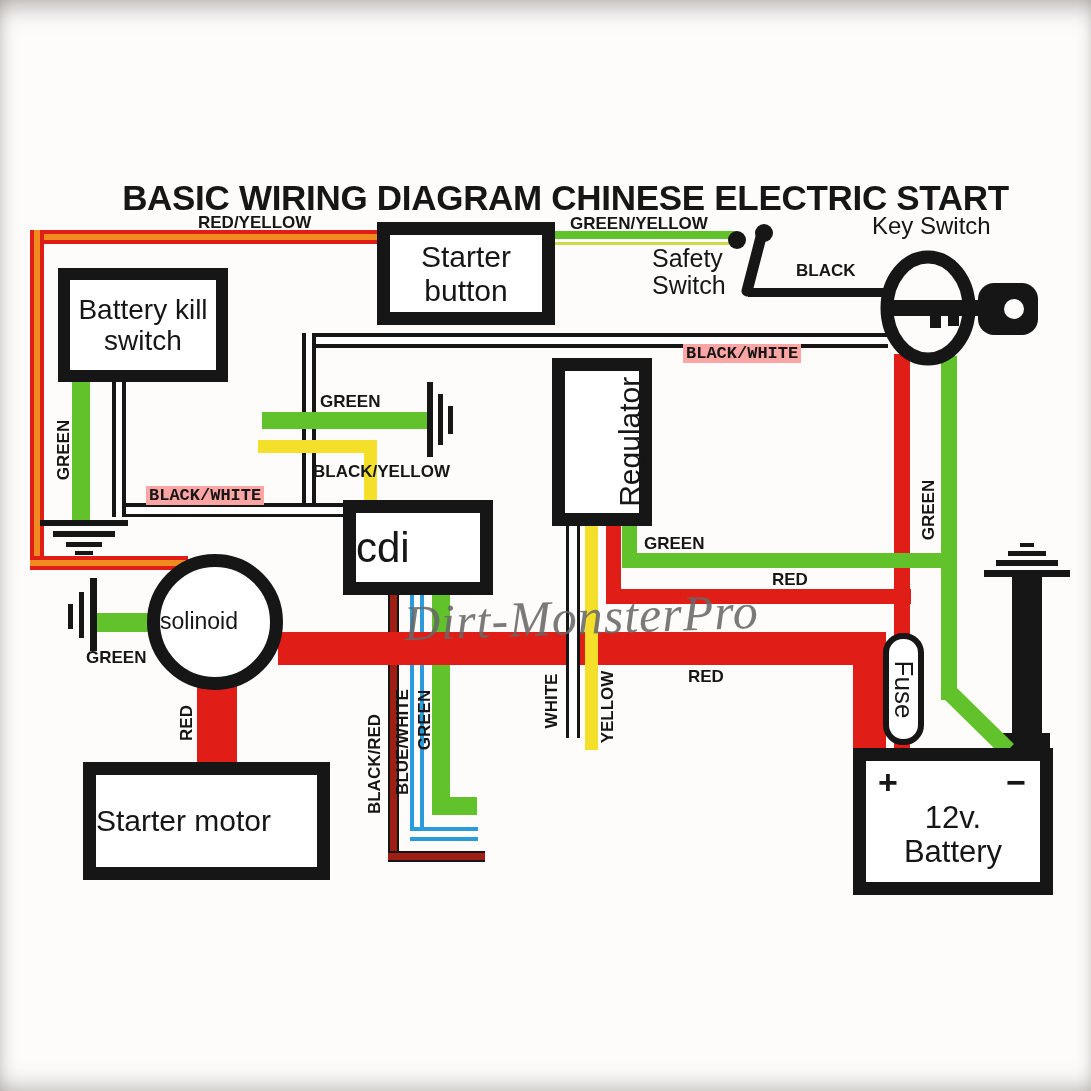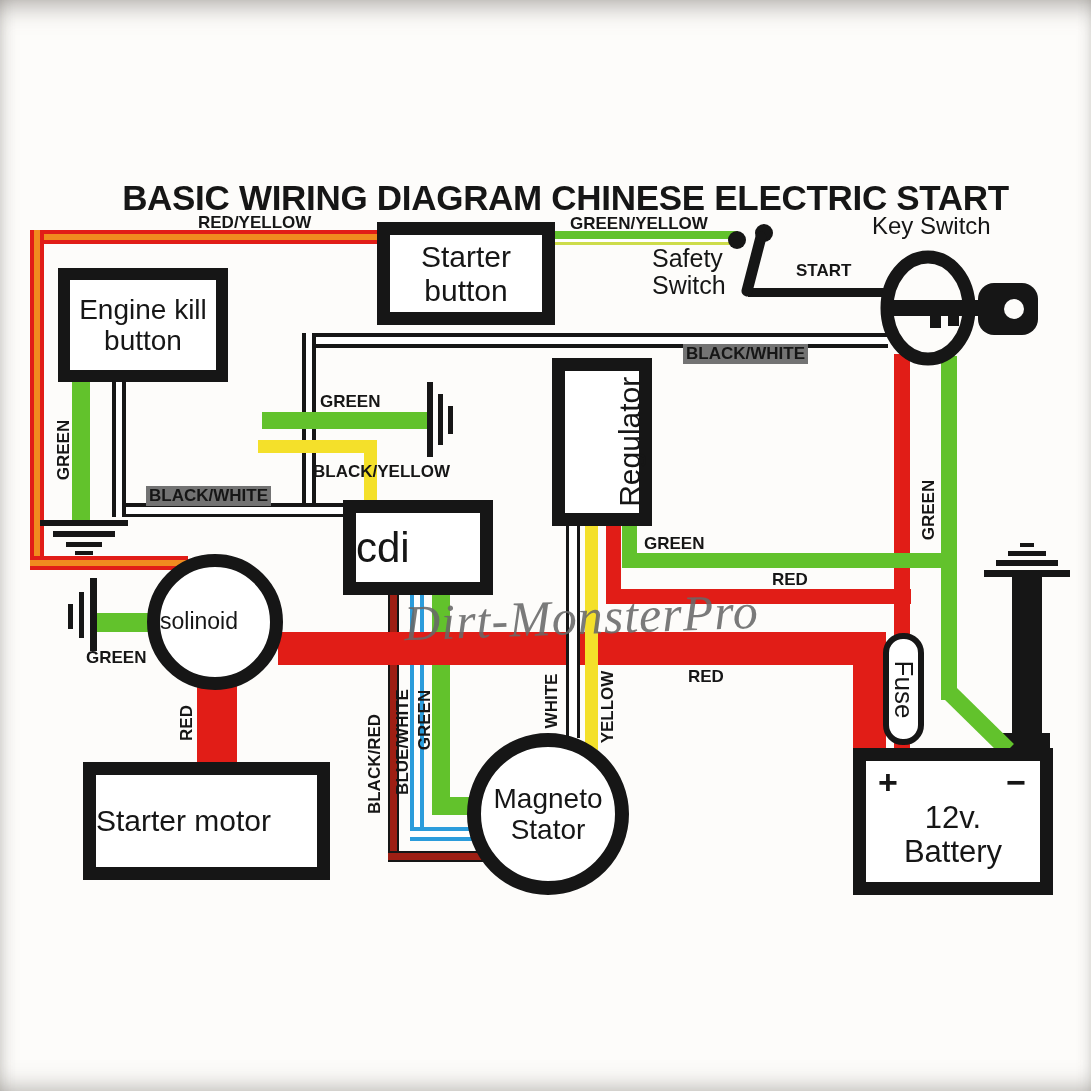--- a/index.html
+++ b/index.html
@@ -29,21 +29,21 @@
   .blu-h{background:linear-gradient(to bottom,var(--wire-blue,#2b9cdb) 0 4px,#ffffff 4px 10px,var(--wire-blue,#2b9cdb) 10px 14px);}
   .dr-v{background:linear-gradient(to right,var(--ink,#161616) 0 2px,var(--wire-darkred,#9e1f14) 2px 9px,var(--ink,#161616) 9px 11px);}
   .dr-h{background:linear-gradient(to bottom,var(--ink,#161616) 0 2px,var(--wire-darkred,#9e1f14) 2px 9px,var(--ink,#161616) 9px 11px);}
   
   .box{position:absolute;background:#fff;border:13px solid var(--ink,#161616);
        display:flex;align-items:center;justify-content:flex-start;text-align:center;
        font-size:30px;line-height:1.12;z-index:20;}
   .circle{border-radius:50%;}
   
   .lbl{position:absolute;font-weight:700;font-size:17px;white-space:nowrap;z-index:25;}
-  .lbl.bg{background:#737373;padding:0 3px;}
+  .lbl.bg{background:#fca5a5;padding:0 3px;font-family:Liberation Mono, monospace;}
   .rot{transform:rotate(-90deg);text-align:center;}
   .watermark{position:absolute;left:404px;top:588px;z-index:55;white-space:nowrap;
      font-family:"Liberation Serif",serif;font-style:italic;font-size:50px;
      color:rgba(104,104,104,.88);transform:rotate(-2deg);letter-spacing:1px;}
   .gbar{position:absolute;background:var(--ink,#161616);}
   svg.overlay{position:absolute;left:0;top:0;z-index:18;}
   .fuse{position:absolute;left:883px;top:633px;width:41px;height:112px;z-index:26;
         background:#fff;border:6px solid var(--ink,#161616);border-radius:20px;
         display:flex;align-items:center;justify-content:center;box-sizing:border-box;}
   .fuse span{transform:rotate(90deg);font-size:26px;white-space:nowrap;}
@@ -140,55 +140,52 @@
     <div class="gbar" style="left:1020px;top:543px;width:14px;height:4px;"></div>
     <div class="gbar" style="left:1008px;top:551px;width:38px;height:5px;"></div>
     <div class="gbar" style="left:996px;top:560px;width:62px;height:6px;"></div>
     <div class="gbar" style="left:984px;top:570px;width:86px;height:7px;"></div>
   </div>
 
   <div class="box" style="left:377px;top:222px;width:152px;height:77px;">
     <span>Starter button</span>
   </div>
   <div class="box" style="left:58px;top:268px;width:146px;height:90px;border-width:12px;font-size:28px;">
-    <span>Engine kill button</span>
+    <span>Battery kill switch</span>
   </div>
   <div class="box" style="left:552px;top:358px;width:74px;height:142px;">
     <span class="rot" style="white-space:nowrap;font-size:30px;">Regulator</span>
   </div>
   <div class="box" style="left:83px;top:762px;width:221px;height:92px;">
     <span>Starter motor</span>
   </div>
   <div class="box" style="left:343px;top:500px;width:124px;height:69px;font-size:42px;">
     <span>cdi</span>
   </div>
   <div class="box circle" style="left:147px;top:554px;width:110px;height:110px;font-size:23px;">
     <span>solinoid</span>
-  </div>
-  <div class="box circle" style="left:467px;top:733px;width:134px;height:134px;border-width:14px;font-size:28px;">
-    <span>Magneto Stator</span>
   </div>
   <div class="box" style="left:853px;top:748px;width:174px;height:121px;font-size:31px;">
     <div class="battery-inner">
       <span class="term" style="left:12px;">+</span>
       <span class="term" style="right:14px;">−</span>
       <span>12v.</span>
       <span>Battery</span>
     </div>
   </div>
   <div class="fuse">
     <span>Fuse</span>
   </div>
 
   <div class="lbl" style="left:872px;top:212px;font-size:24px;font-weight:400;">Key Switch</div>
   <div class="lbl" style="left:652px;top:245px;font-size:25px;font-weight:400;white-space:normal;width:92px;line-height:1.08;">Safety Switch</div>
 
   <div class="lbl" style="left:158px;top:213px;margin-left:40px;">RED/YELLOW</div>
   <div class="lbl" style="left:570px;top:214px;">GREEN/YELLOW</div>
-  <div class="lbl" style="left:796px;top:261px;">START</div>
+  <div class="lbl" style="left:796px;top:261px;">BLACK</div>
   <div class="lbl bg" style="left:683px;top:344px;">BLACK/WHITE</div>
   <div class="lbl bg" style="left:146px;top:486px;">BLACK/WHITE</div>
   <div class="lbl" style="left:320px;top:392px;">GREEN</div>
   <div class="lbl" style="left:313px;top:462px;">BLACK/YELLOW</div>
   <div class="lbl rot" style="left:31px;top:440px;width:66px;">GREEN</div>
   <div class="lbl" style="left:86px;top:648px;">GREEN</div>
   <div class="lbl" style="left:644px;top:534px;">GREEN</div>
   <div class="lbl" style="left:772px;top:570px;">RED</div>
   <div class="lbl rot" style="left:893px;top:500px;width:72px;">GREEN</div>
   <div class="lbl" style="left:688px;top:667px;">RED</div>

